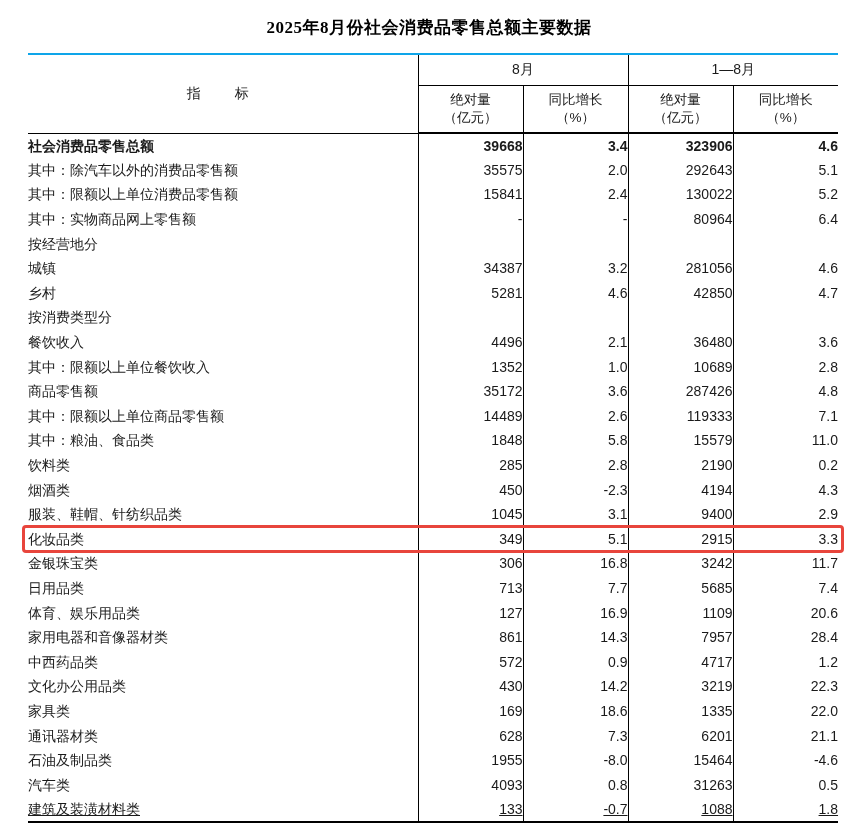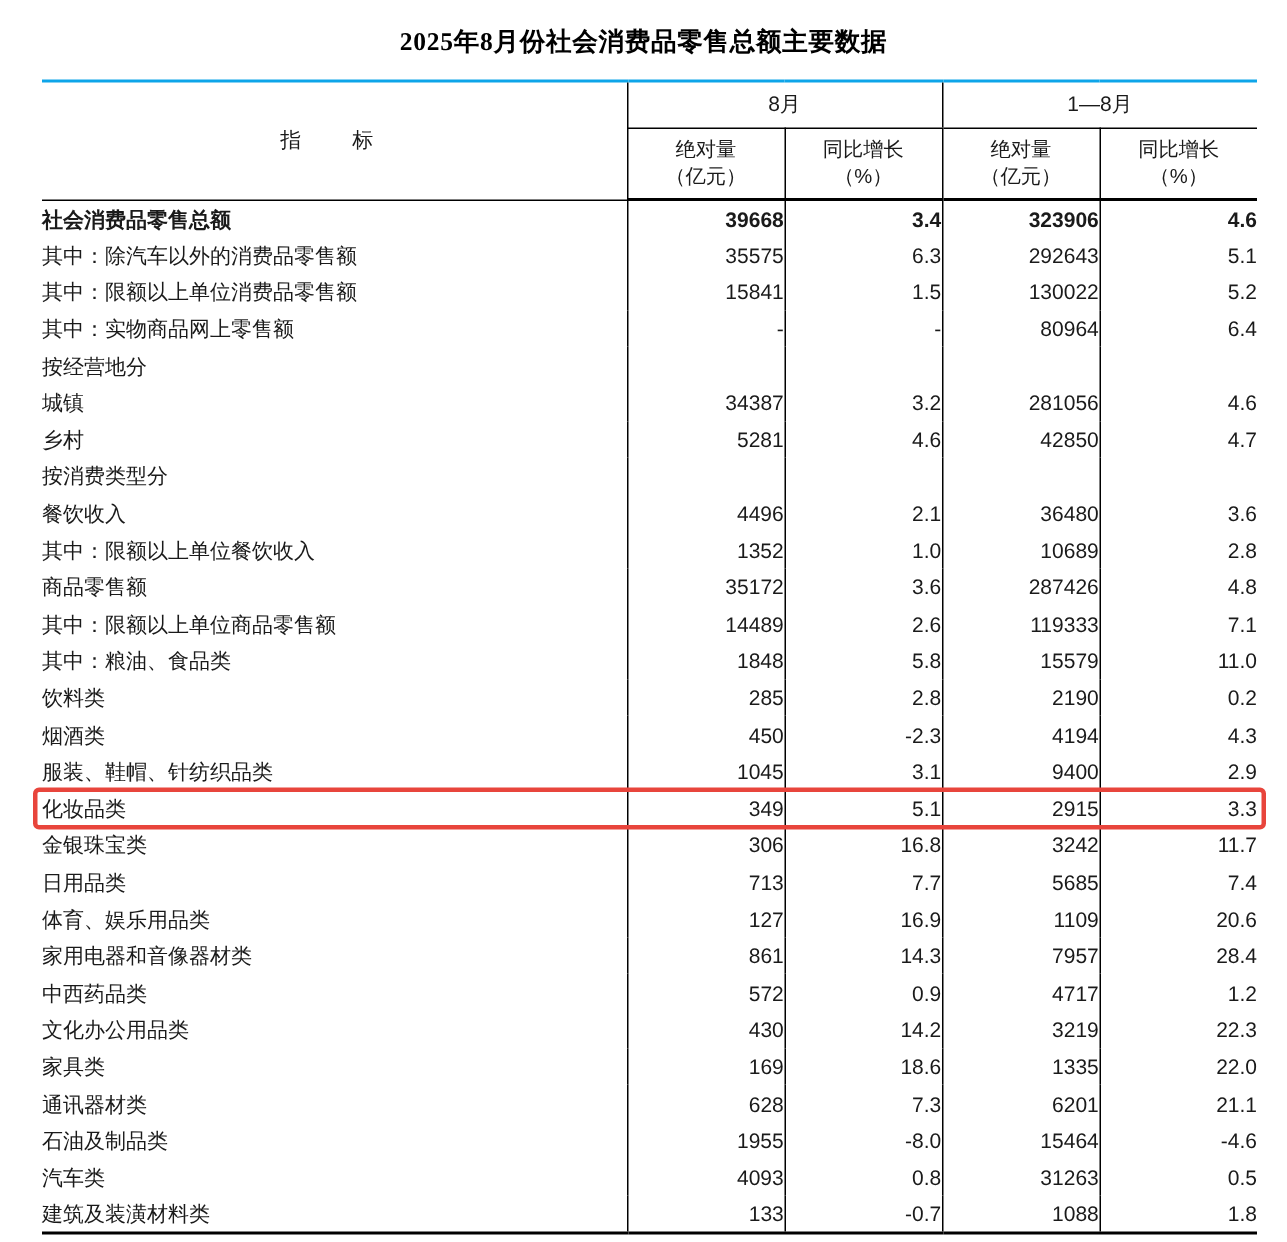--- a/index.html
+++ b/index.html
@@ -83,21 +83,21 @@
     font-family: "Liberation Sans", sans-serif;
   }
   td.num.sep { border-left: 1px solid #000; }
   .bold { font-weight: bold; }
   .i1 { padding-left: 6px; }
   .i2 { padding-left: 36px; }
   .i3 { padding-left: 66px; }
   .i4 { padding-left: 96px; }
   .i5 { padding-left: 126px; }
 
-  tbody tr.last td { border-bottom: 2px solid #000; }
+  tbody tr.last td { border-bottom: 2px solid #000; text-decoration: underline; }
   
   .highlight-box {
     position: absolute;
     border: 3px solid #e8453c;
     border-radius: 4px;
     pointer-events: none;
     box-sizing: border-box;
   }
 </style>
 </head>
@@ -144,28 +144,28 @@
         <tr>
           <td class="ind i1 bold">社会消费品零售总额</td>
           <td class="num sep bold">39668</td>
           <td class="num sep bold">3.4</td>
           <td class="num sep bold">323906</td>
           <td class="num sep bold">4.6</td>
         </tr>
         <tr>
           <td class="ind i2">其中：除汽车以外的消费品零售额</td>
           <td class="num sep">35575</td>
-          <td class="num sep">6.3</td>
+          <td class="num sep">2.0</td>
           <td class="num sep">292643</td>
           <td class="num sep">5.1</td>
         </tr>
         <tr>
           <td class="ind i2">其中：限额以上单位消费品零售额</td>
           <td class="num sep">15841</td>
-          <td class="num sep">1.5</td>
+          <td class="num sep">2.4</td>
           <td class="num sep">130022</td>
           <td class="num sep">5.2</td>
         </tr>
         <tr>
           <td class="ind i3">其中：实物商品网上零售额</td>
           <td class="num sep">-</td>
           <td class="num sep">-</td>
           <td class="num sep">80964</td>
           <td class="num sep">6.4</td>
         </tr>

